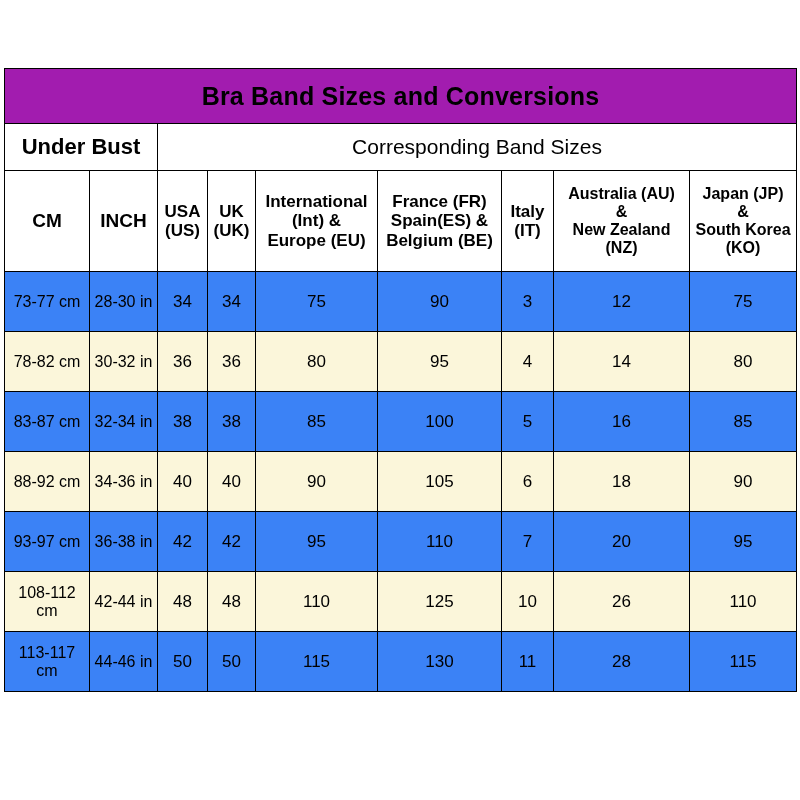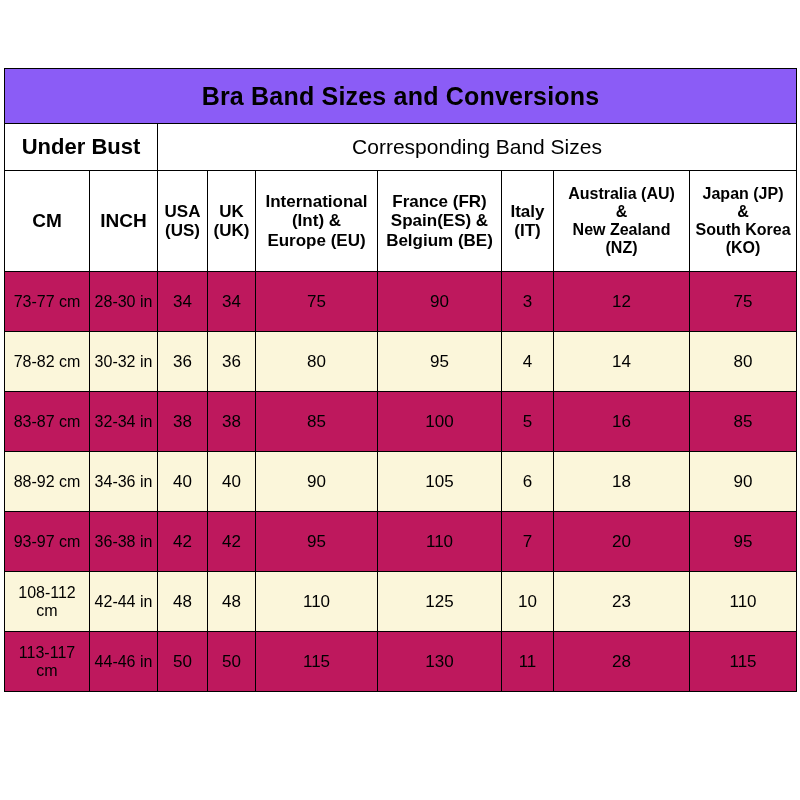--- a/index.html
+++ b/index.html
@@ -29,21 +29,21 @@
     border: 1px solid #000000;
     text-align: center;
     vertical-align: middle;
     color: #000000;
     padding: 2px 3px;
     line-height: 1.12;
   }
   .title-cell {
     font-size: 25px;
     font-weight: bold;
-    background: #8b5cf6;
+    background: #a21caf;
     height: 50px;
     letter-spacing: 0.2px;
   }
   .grouphdr-left {
     font-size: 22px;
     font-weight: bold;
     background: #ffffff;
     height: 42px;
     margin-top: 48px;
   }
@@ -62,21 +62,21 @@
   .colhdr.small {
     font-size: 16px;
   }
   .colhdr.big {
     font-size: 19px;
   }
   tr.row-alt td {
     background: #fbf6da;
   }
   tr.row-plain td {
-    background: #be185d;
+    background: #3b82f6;
   }
   td.data {
     font-size: 17px;
     height: 55px;
   }
   td.data.narrow {
     font-size: 16px;
   }
   
   col.c0 { width: 85px; }
@@ -213,21 +213,21 @@
         <td class="data">95</td>
       </tr>
       <tr class="row-alt">
         <td class="data narrow">108-112 cm</td>
         <td class="data narrow">42-44 in</td>
         <td class="data">48</td>
         <td class="data">48</td>
         <td class="data">110</td>
         <td class="data">125</td>
         <td class="data">10</td>
-        <td class="data">23</td>
+        <td class="data">26</td>
         <td class="data">110</td>
       </tr>
       <tr class="row-plain">
         <td class="data narrow">113-117 cm</td>
         <td class="data narrow">44-46 in</td>
         <td class="data">50</td>
         <td class="data">50</td>
         <td class="data">115</td>
         <td class="data">130</td>
         <td class="data">11</td>

